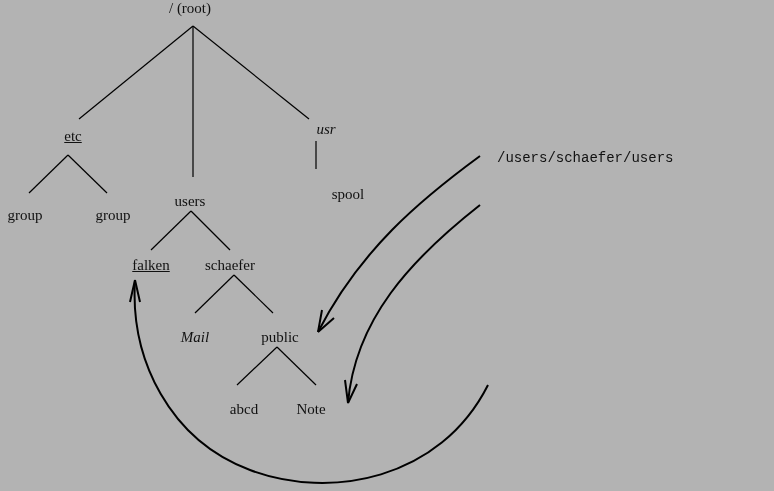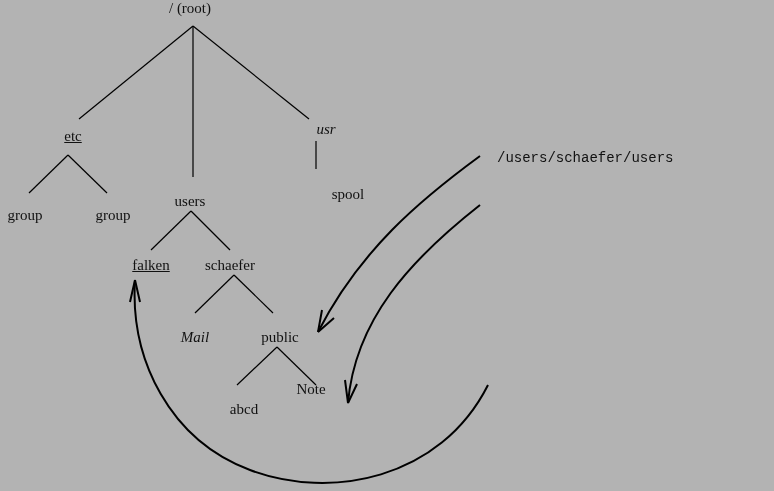--- a/index.html
+++ b/index.html
@@ -52,16 +52,16 @@
   <span class="node" style="left:326px;top:122px;font-style:italic;">usr</span>
   <span class="node" style="left:25px;top:208px;">group</span>
   <span class="node" style="left:113px;top:208px;">group</span>
   <span class="node" style="left:190px;top:194px;">users</span>
   <span class="node" style="left:300px;top:187px;margin-left:48px;">spool</span>
   <span class="node" style="left:151px;top:258px;text-decoration:underline;">falken</span>
   <span class="node" style="left:230px;top:258px;">schaefer</span>
   <span class="node" style="left:195px;top:330px;font-style:italic;">Mail</span>
   <span class="node" style="left:280px;top:330px;text-align:right;">public</span>
   <span class="node" style="left:244px;top:402px;">abcd</span>
-  <span class="node" style="left:311px;top:382px;">Note</span>
+  <span class="node" style="left:311px;top:402px;">Note</span>
 
   <span class="path" style="left:497px;top:151px;">/users/schaefer/users</span>
 </div>
 
 </body></html>

